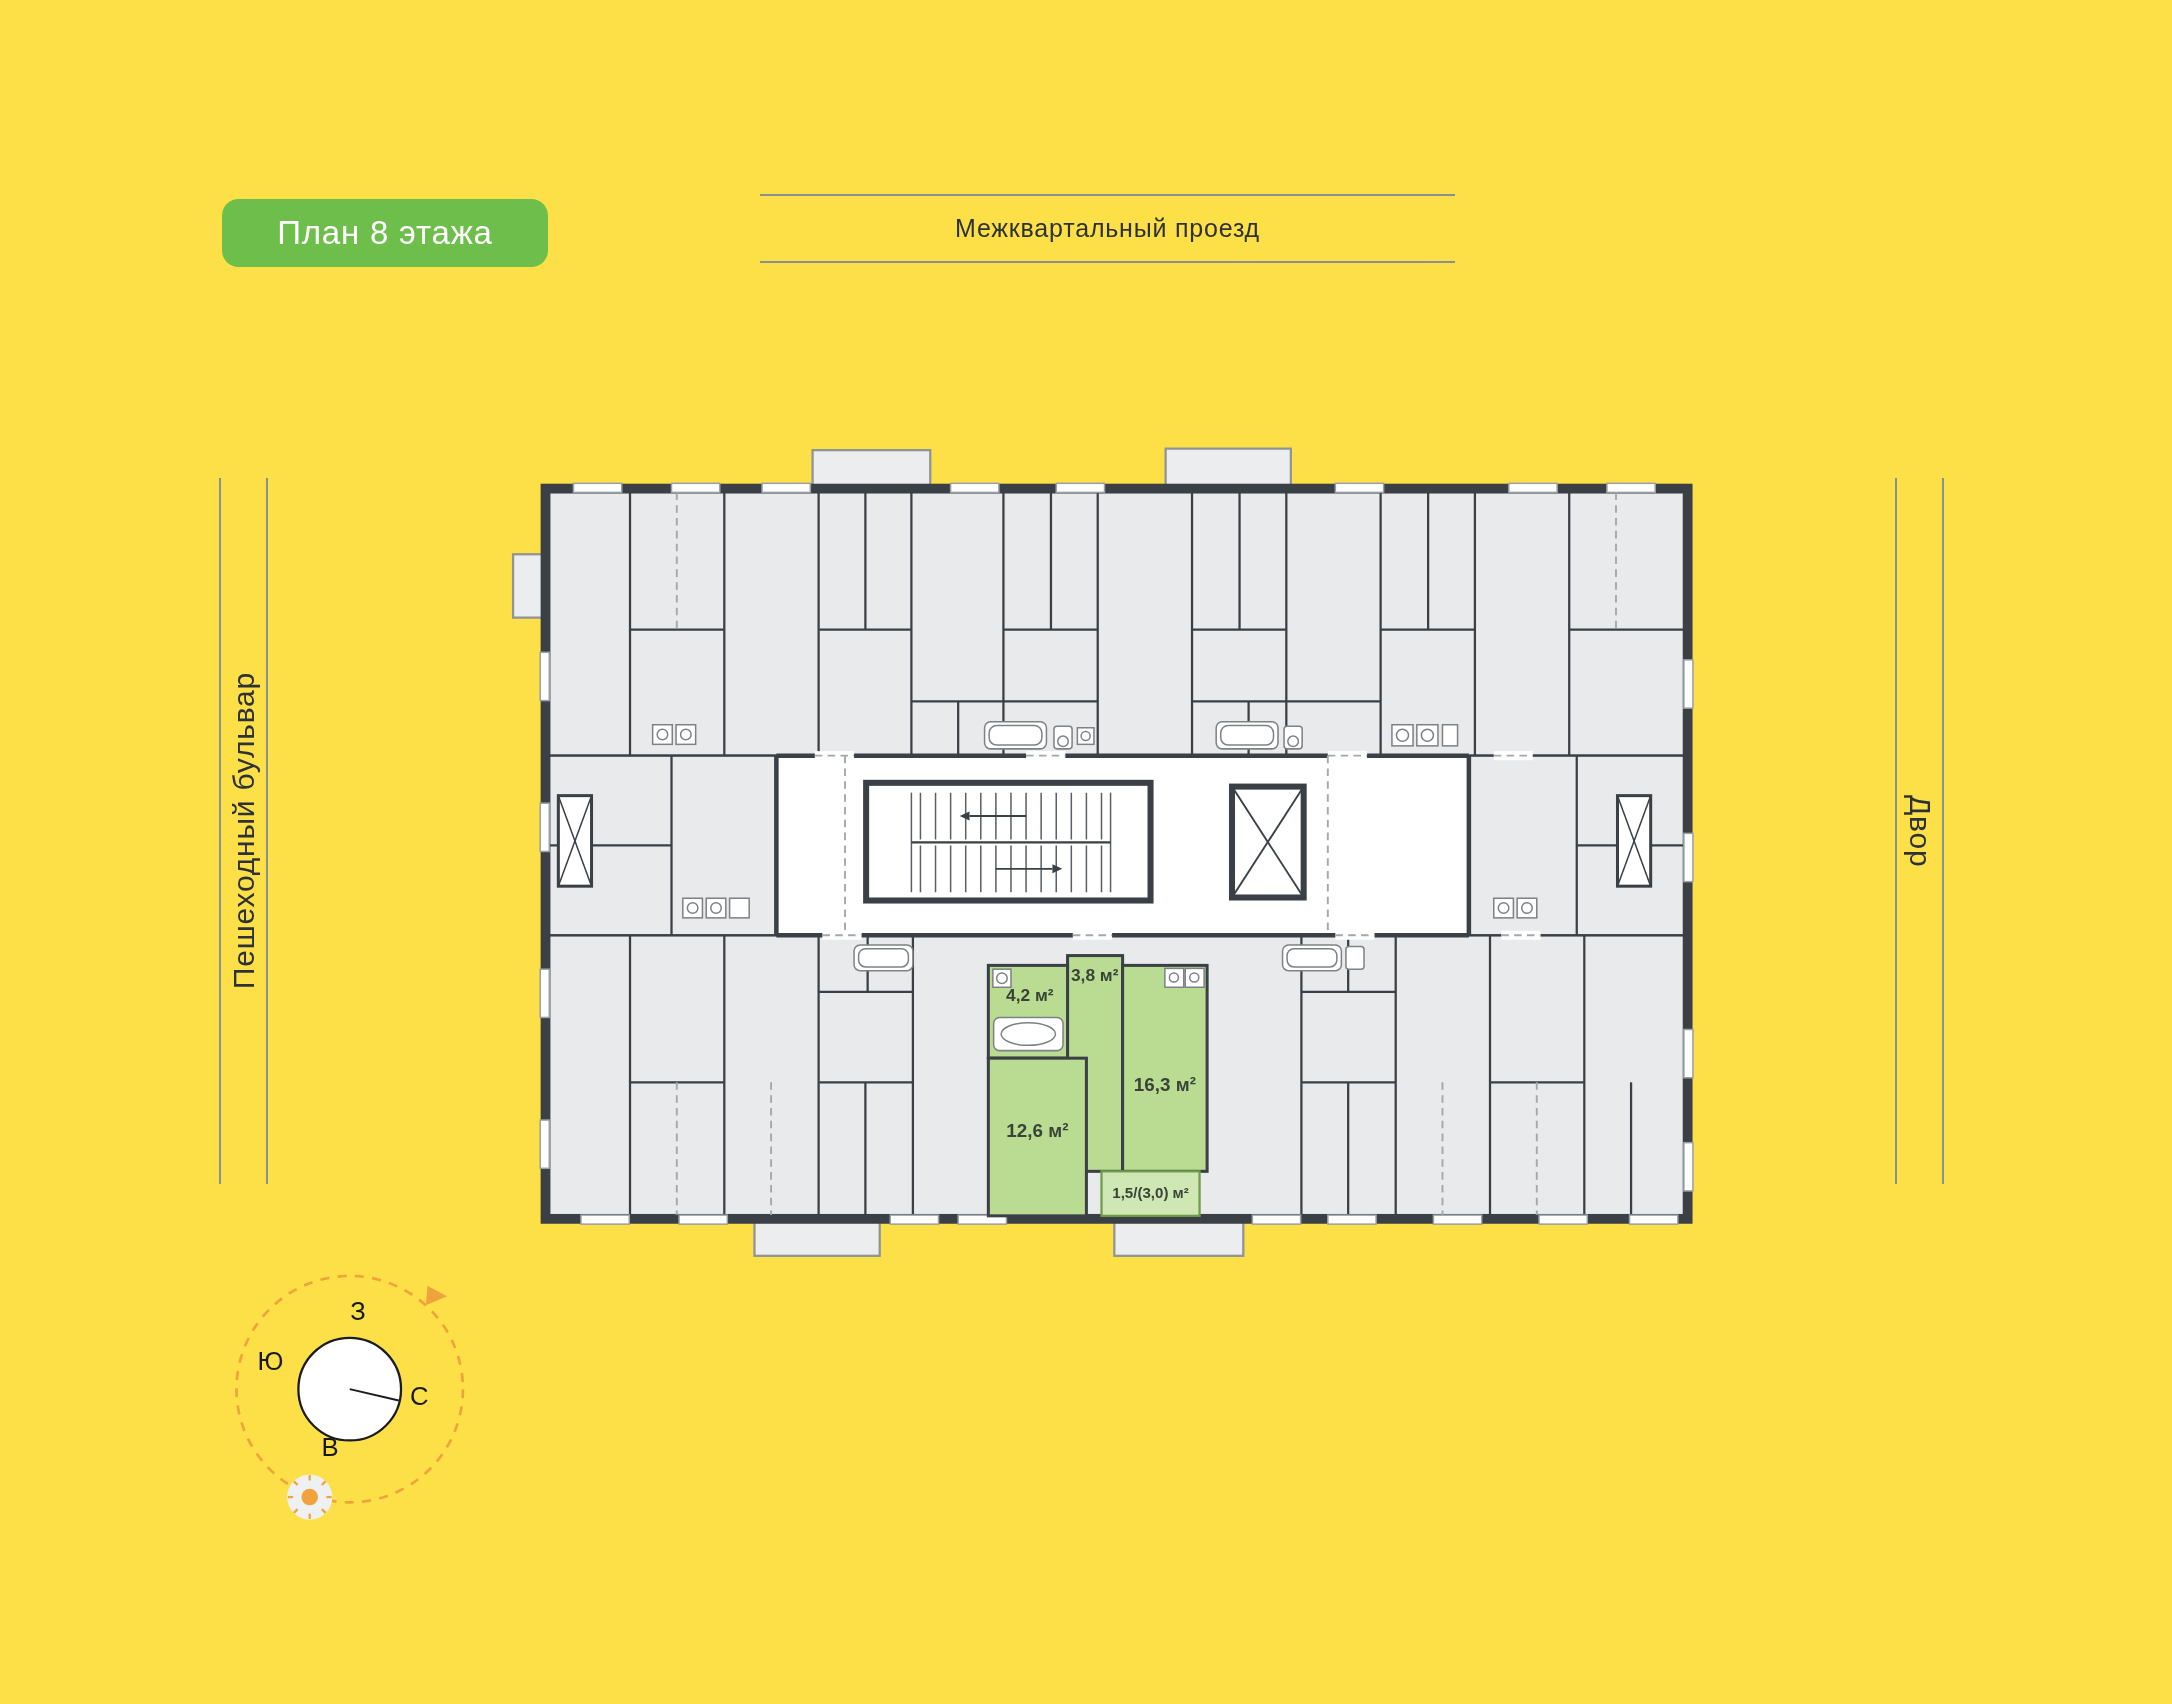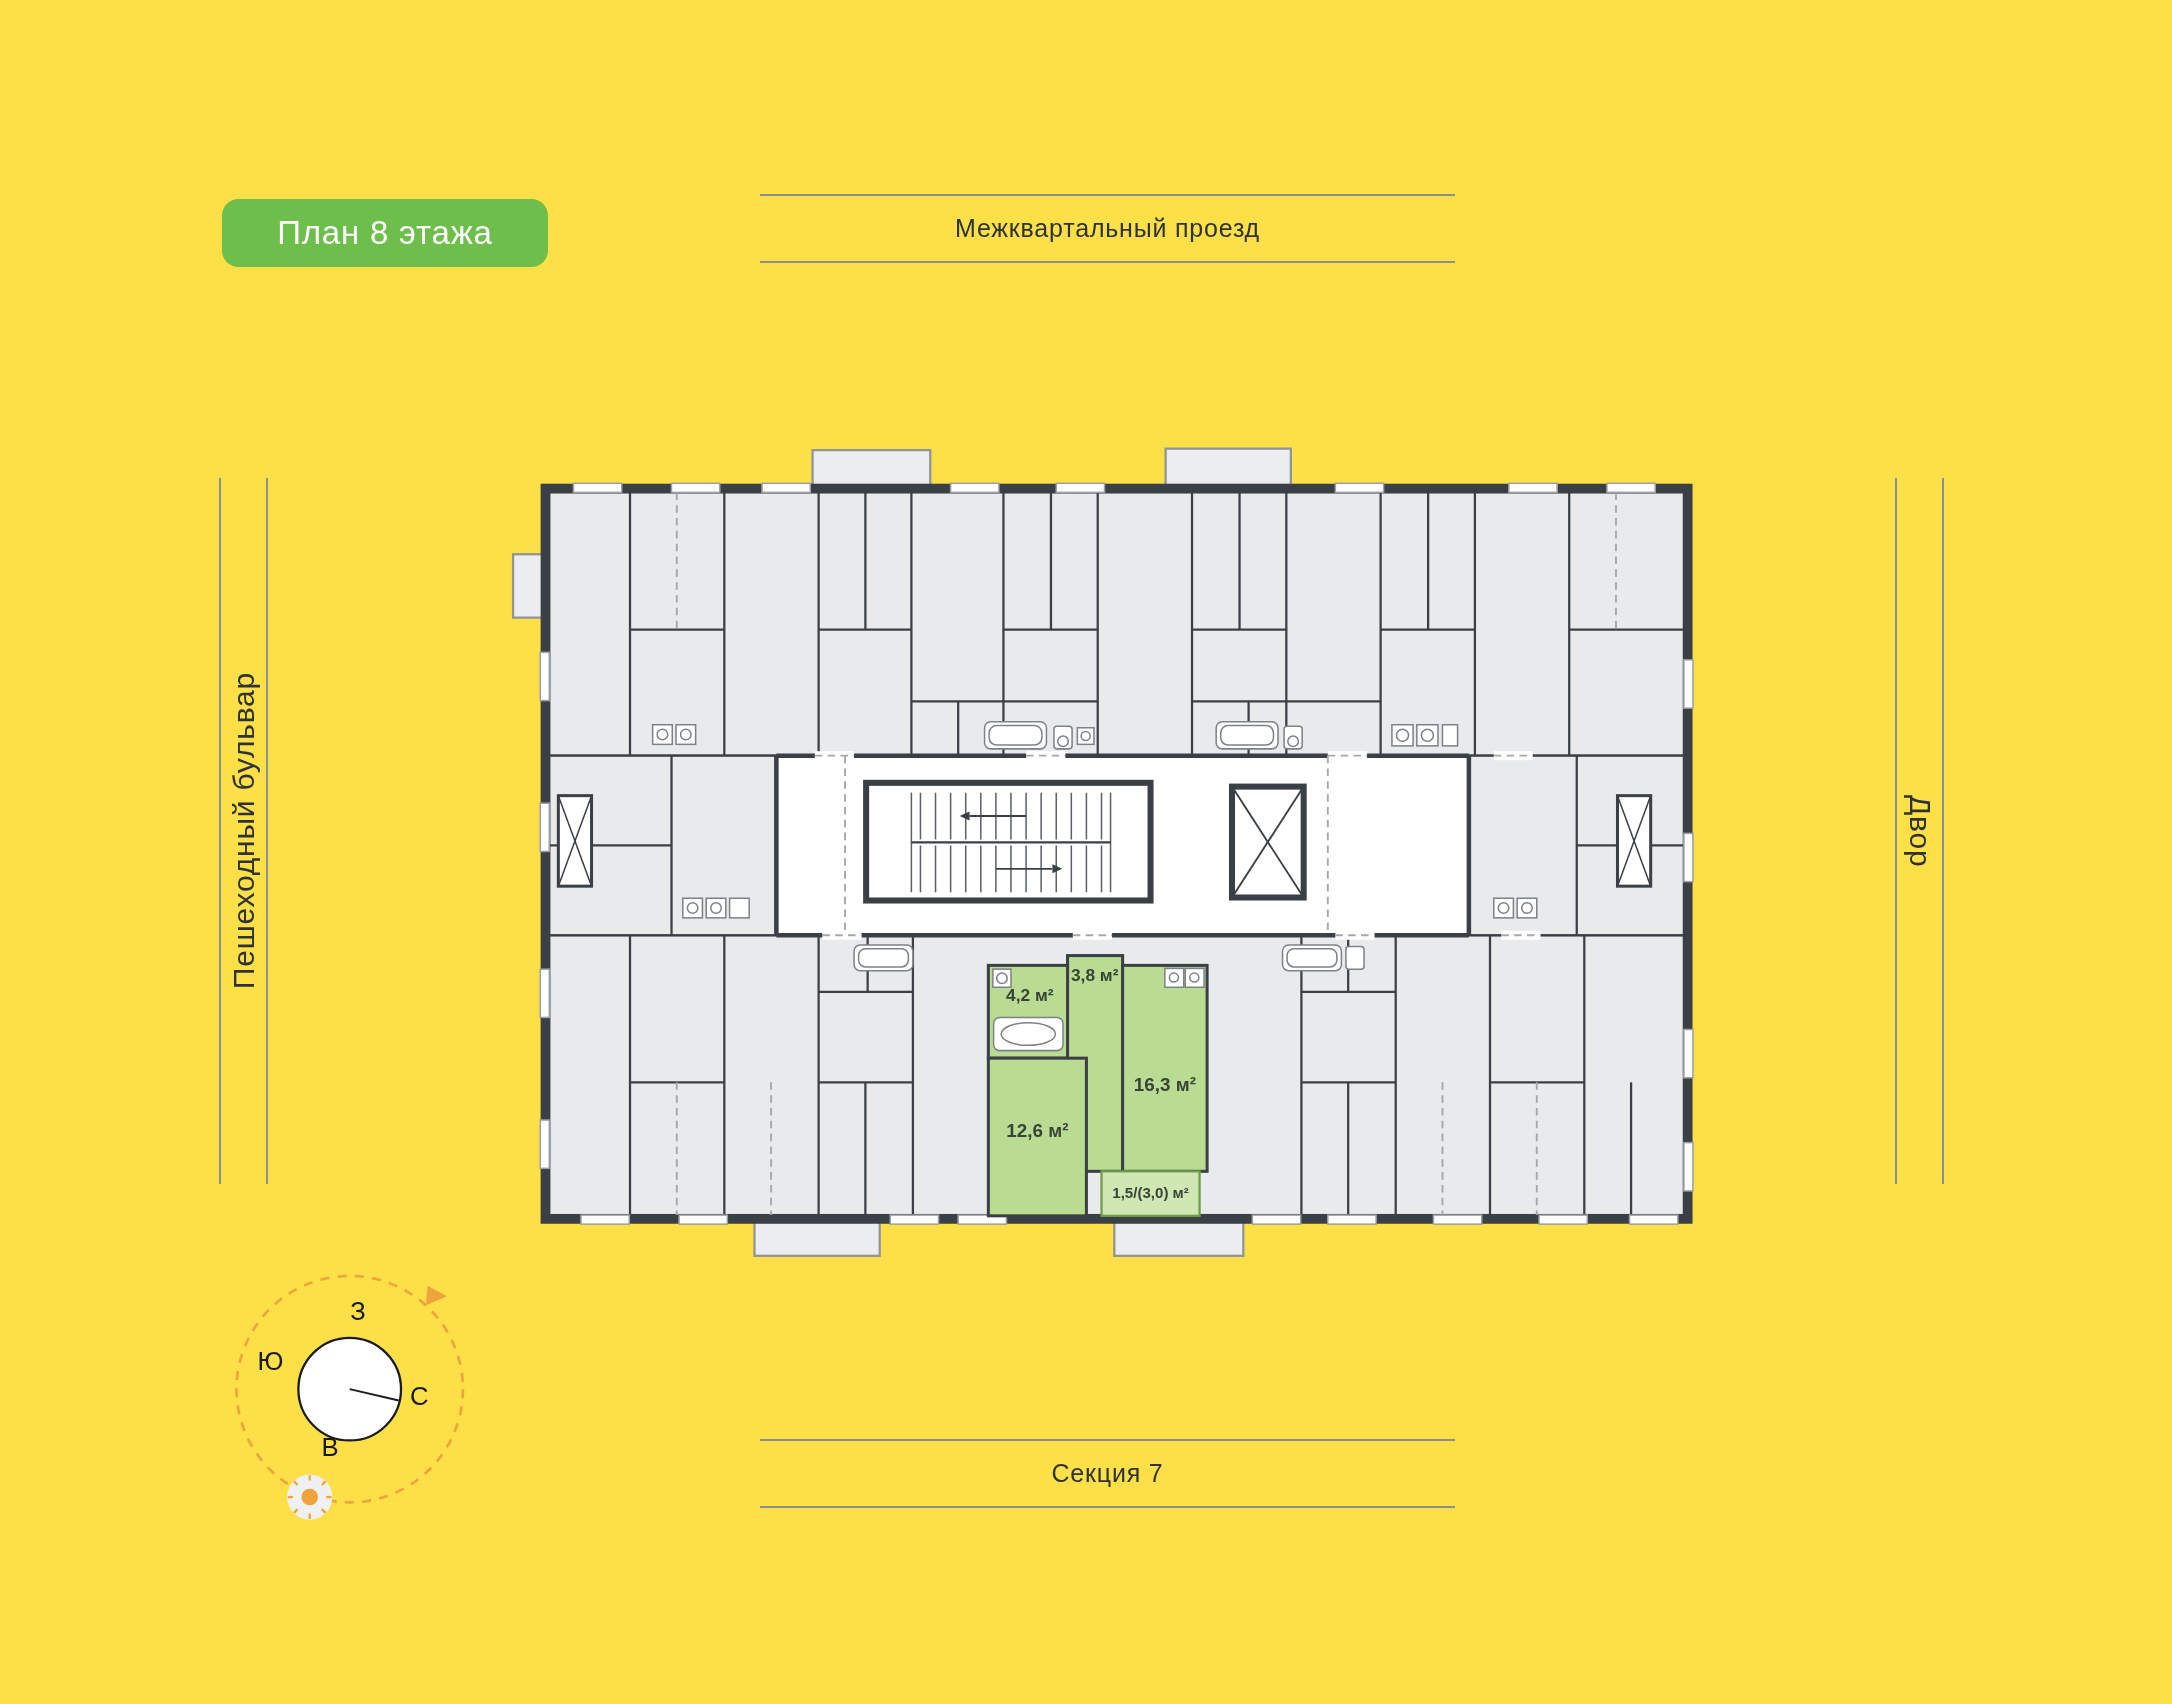--- a/index.html
+++ b/index.html
@@ -42,23 +42,20 @@
 <div class="page">
 
   <div class="badge">
     <span>План 8 этажа</span>
   </div>
 
   <div class="hlabel" style="left:760px;top:194px;width:695px;height:65px;">
     <span>Межквартальный проезд</span>
   </div>
 
-  <div class="hlabel" style="left:760px;top:1439px;width:695px;height:65px;">
-    <span>Секция 7</span>
-  </div>
 
   <div class="vlabel up" style="left:219px;top:478px;width:45px;height:706px;">
     <span>Пешеходный бульвар</span>
   </div>
 
   <div class="vlabel" style="left:1895px;top:478px;width:45px;height:706px;">
     <span>Двор</span>
   </div>
 
   <svg style="position:absolute;left:498px;top:441px;" width="1207" height="830" viewBox="0 0 1600 1100">

